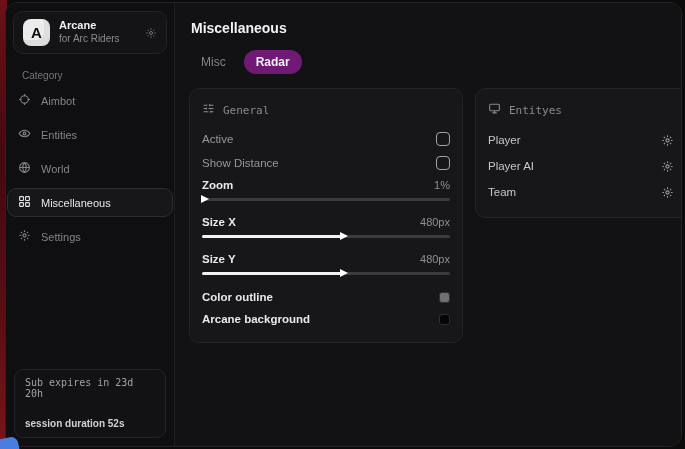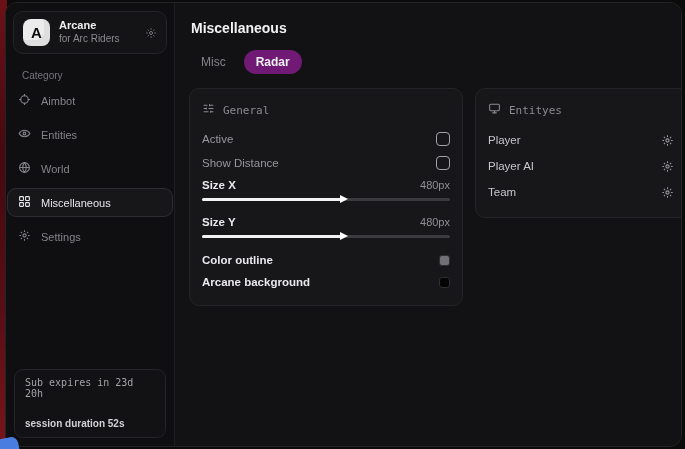--- a/index.html
+++ b/index.html
@@ -180,20 +180,30 @@
 
           <div class="row">
             <span class="lbl-dim">Active</span>
             <span class="checkbox"></span>
           </div>
           <div class="row">
             <span class="lbl-dim">Show Distance</span>
             <span class="checkbox"></span>
           </div>
 
+          <div class="slider-block">
+            <div class="slider-head">
+              <span class="lbl-strong">Zoom</span>
+              <span class="value">1%</span>
+            </div>
+            <div class="track">
+              <div class="fill" style="width: 1%;"></div>
+              <div class="thumb" style="left: calc(1% - 3px);"></div>
+            </div>
+          </div>
 
           <div class="slider-block">
             <div class="slider-head">
               <span class="lbl-strong">Size X</span>
               <span class="value">480px</span>
             </div>
             <div class="track">
               <div class="fill" style="width: 57%;"></div>
               <div class="thumb" style="left: calc(57% - 3px);"></div>
             </div>

